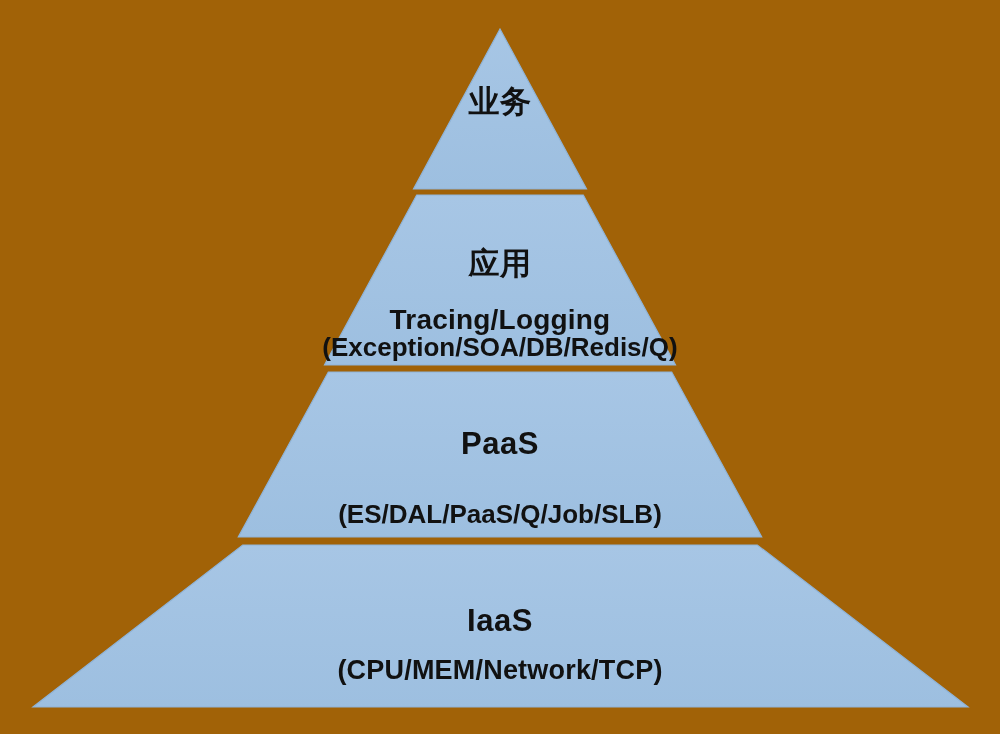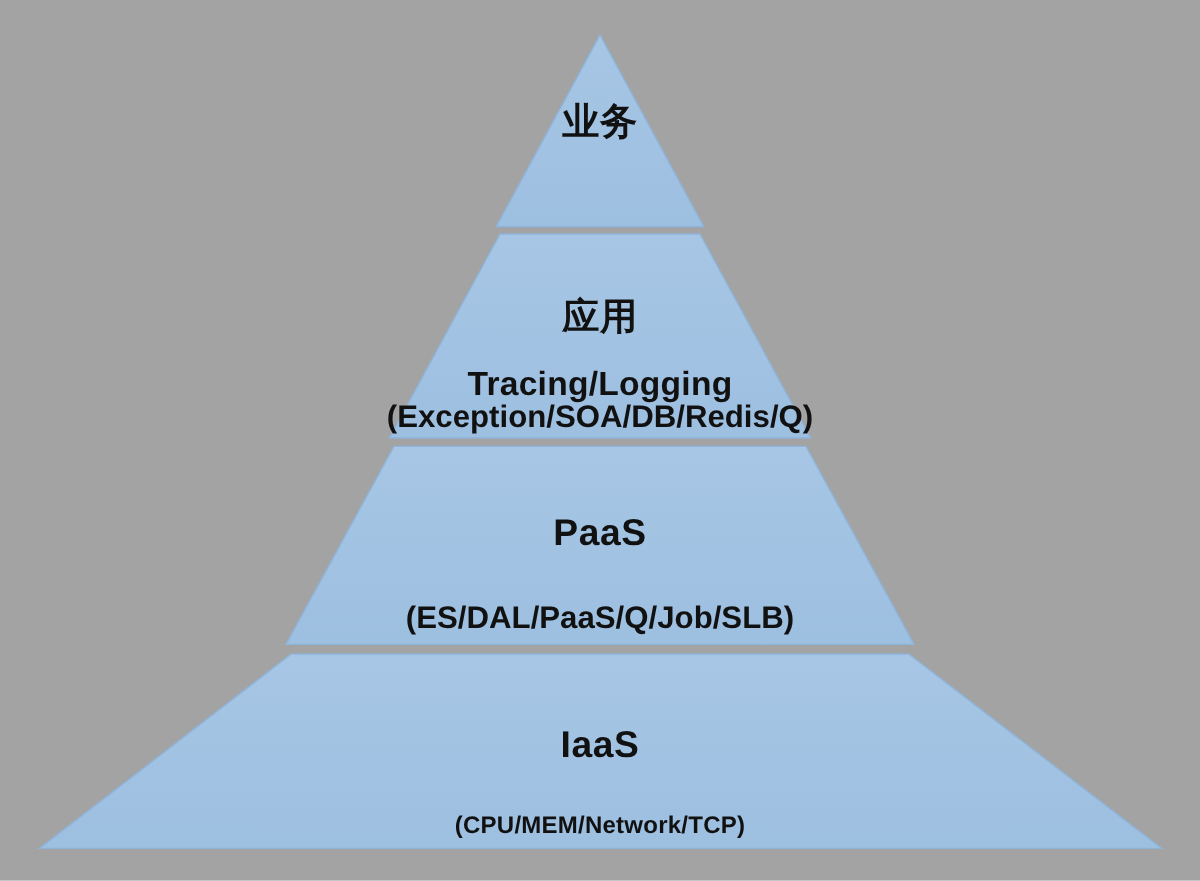--- a/index.html
+++ b/index.html
@@ -11,21 +11,21 @@
     width: 1000px;
     height: 734px;
     font-family: "Liberation Sans", "DejaVu Sans", sans-serif;
     overflow: hidden;
   }
 
   #pyramid-diagram {
     position: relative;
     width: 1000px;
     height: 734px;
-    background: #a3a3a3;
+    background: #a16207;
   }
 
   #pyramid-svg {
     position: absolute;
     left: 0;
     top: 0;
     width: 1000px;
     height: 734px;
   }
 
@@ -70,21 +70,21 @@
   #tier-application-line2  { top: 305px; }
   #tier-application-line3  { top: 334px; }
 
   
   #tier-paas-title { top: 428px; }
   #tier-paas-line2 { top: 469px; }
   #tier-paas-line3 { top: 501px; }
 
   
   #tier-iaas-title  { top: 605px; }
-  #tier-iaas-detail { top: 678px; font-size: 20px; }
+  #tier-iaas-detail { top: 656px; font-size: 27px; }
 </style>
 </head>
 <body>
 
 <div id="pyramid-diagram">
 
   <svg id="pyramid-svg" viewBox="0 0 1000 734">
     <defs>
       <linearGradient id="tierGrad" x1="0" y1="0" x2="0" y2="1">
         <stop offset="0%" stop-color="#A7C6E5"></stop>

